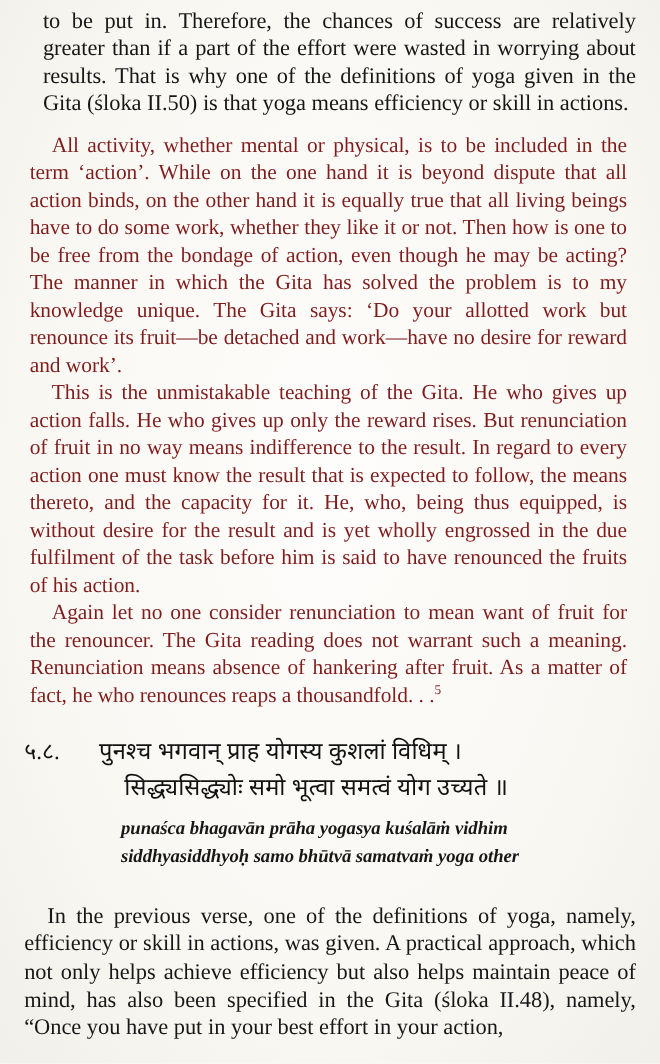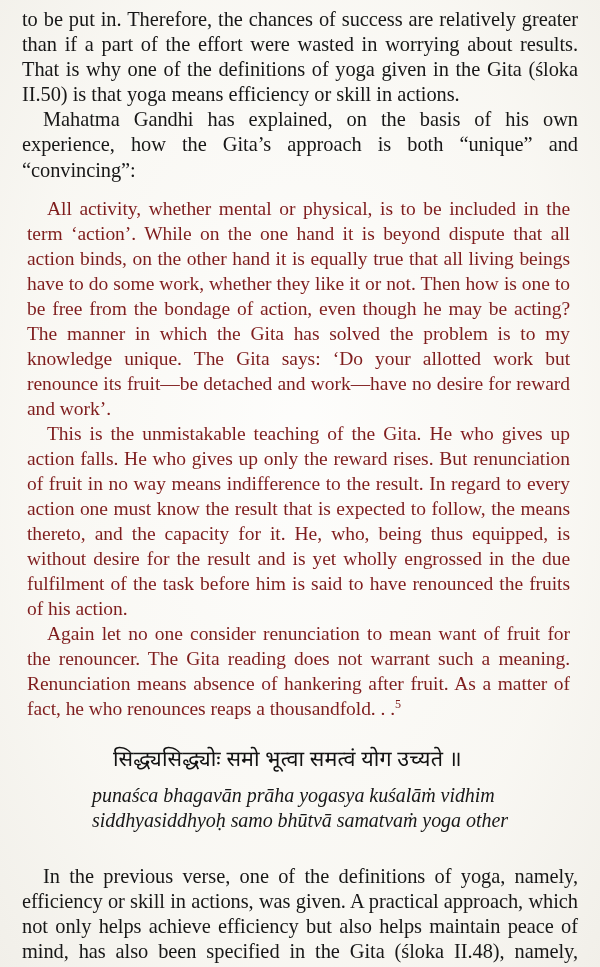--- a/index.html
+++ b/index.html
@@ -41,20 +41,21 @@
     text-justify: inter-word;
     letter-spacing: -0.05px;
     word-spacing: 0.1px;
     color: #171717;
   }
   .para.indent {
     text-indent: 21px;
   }
   .para.first {
     text-indent: 0;
+    margin-left: 17px;
   }
 
   
   .quote {
     margin: 0;
     padding: 0 30px 0 27px;
     font-size: 19.5px;
     line-height: 25.0px;
     text-align: justify;
     text-justify: inter-word;
@@ -92,64 +93,68 @@
     font-size: 21.5px;
     line-height: 33px;
     color: #121212;
     font-weight: 500;
     letter-spacing: 0.2px;
   }
   .deva-line2 {
     margin-left: 91px;
   }
   .translit {
-    margin-left: 70px;
+    margin-left: 88px;
     font-style: italic;
-    font-size: 20px;
+    font-size: 17px;
     line-height: 25.5px;
     color: #171717;
     letter-spacing: -0.05px;
+    font-weight: bold;
   }
 
   sup.fn {
     font-size: 0.62em;
     vertical-align: super;
     line-height: 0;
   }
 </style>
 </head>
 <body>
 
 <div class="page"></div>
 
 <div class="content">
 
   <div class="gap-sm"></div>
 
   <p class="para first">to be put in. Therefore, the chances of success are relatively greater than if a part of the effort were wasted in worrying about results. That is why one of the definitions of yoga given in the Gita (śloka II.50) is that yoga means efficiency or skill in actions.</p>
 
-  <p class="para indent">Mahatma Gandhi has explained, on the basis of his own experience, how the Gita’s approach is both “unique” and “convincing”:</p>
 
   <div class="gap-md"></div>
 
   <blockquote class="quote">
     <span class="q-first">All activity, whether mental or physical, is to be included in the term ‘action’. While on the one hand it is beyond dispute that all action binds, on the other hand it is equally true that all living beings have to do some work, whether they like it or not. Then how is one to be free from the bondage of action, even though he may be acting? The manner in which the Gita has solved the problem is to my knowledge unique. The Gita says: ‘Do your allotted work but renounce its fruit—be detached and work—have no desire for reward and work’.</span>
   </blockquote>
 
   <blockquote class="quote">
     <span class="q-first">This is the unmistakable teaching of the Gita. He who gives up action falls. He who gives up only the reward rises. But renunciation of fruit in no way means indifference to the result. In regard to every action one must know the result that is expected to follow, the means thereto, and the capacity for it. He, who, being thus equipped, is without desire for the result and is yet wholly engrossed in the due fulfilment of the task before him is said to have renounced the fruits of his action.</span>
   </blockquote>
 
   <blockquote class="quote">
     <span class="q-first"><span>Again let no one consider renunciation to mean want of fruit for the renouncer. The Gita reading does not warrant such a meaning. Renunciation means absence of hankering after fruit. As a matter of fact, he who renounces reaps a thousandfold. . .</span><sup class="fn">5</sup></span>
   </blockquote>
 
   <div class="gap-lg"></div>
 
   <div class="verse">
+    <div class="verse-row">
+      <span class="verse-num">५.८.</span>
+      <span class="deva">पुनश्च भगवान् प्राह योगस्य कुशलां विधिम् ।</span>
+    </div>
     <div class="deva deva-line2">सिद्ध्यसिद्ध्योः समो भूत्वा समत्वं योग उच्यते ॥</div>
     <div class="gap-sm"></div>
     <div class="translit">punaśca bhagavān prāha yogasya kuśalāṁ vidhim</div>
     <div class="translit">siddhyasiddhyoḥ samo bhūtvā samatvaṁ yoga other</div>
   </div>
 
   <div class="gap-xl"></div>
 
   <p class="para indent">In the previous verse, one of the definitions of yoga, namely, efficiency or skill in actions, was given. A practical approach, which not only helps achieve efficiency but also helps maintain peace of mind, has also been specified in the Gita (śloka II.48), namely, “Once you have put in your best effort in your action,</p>
 

